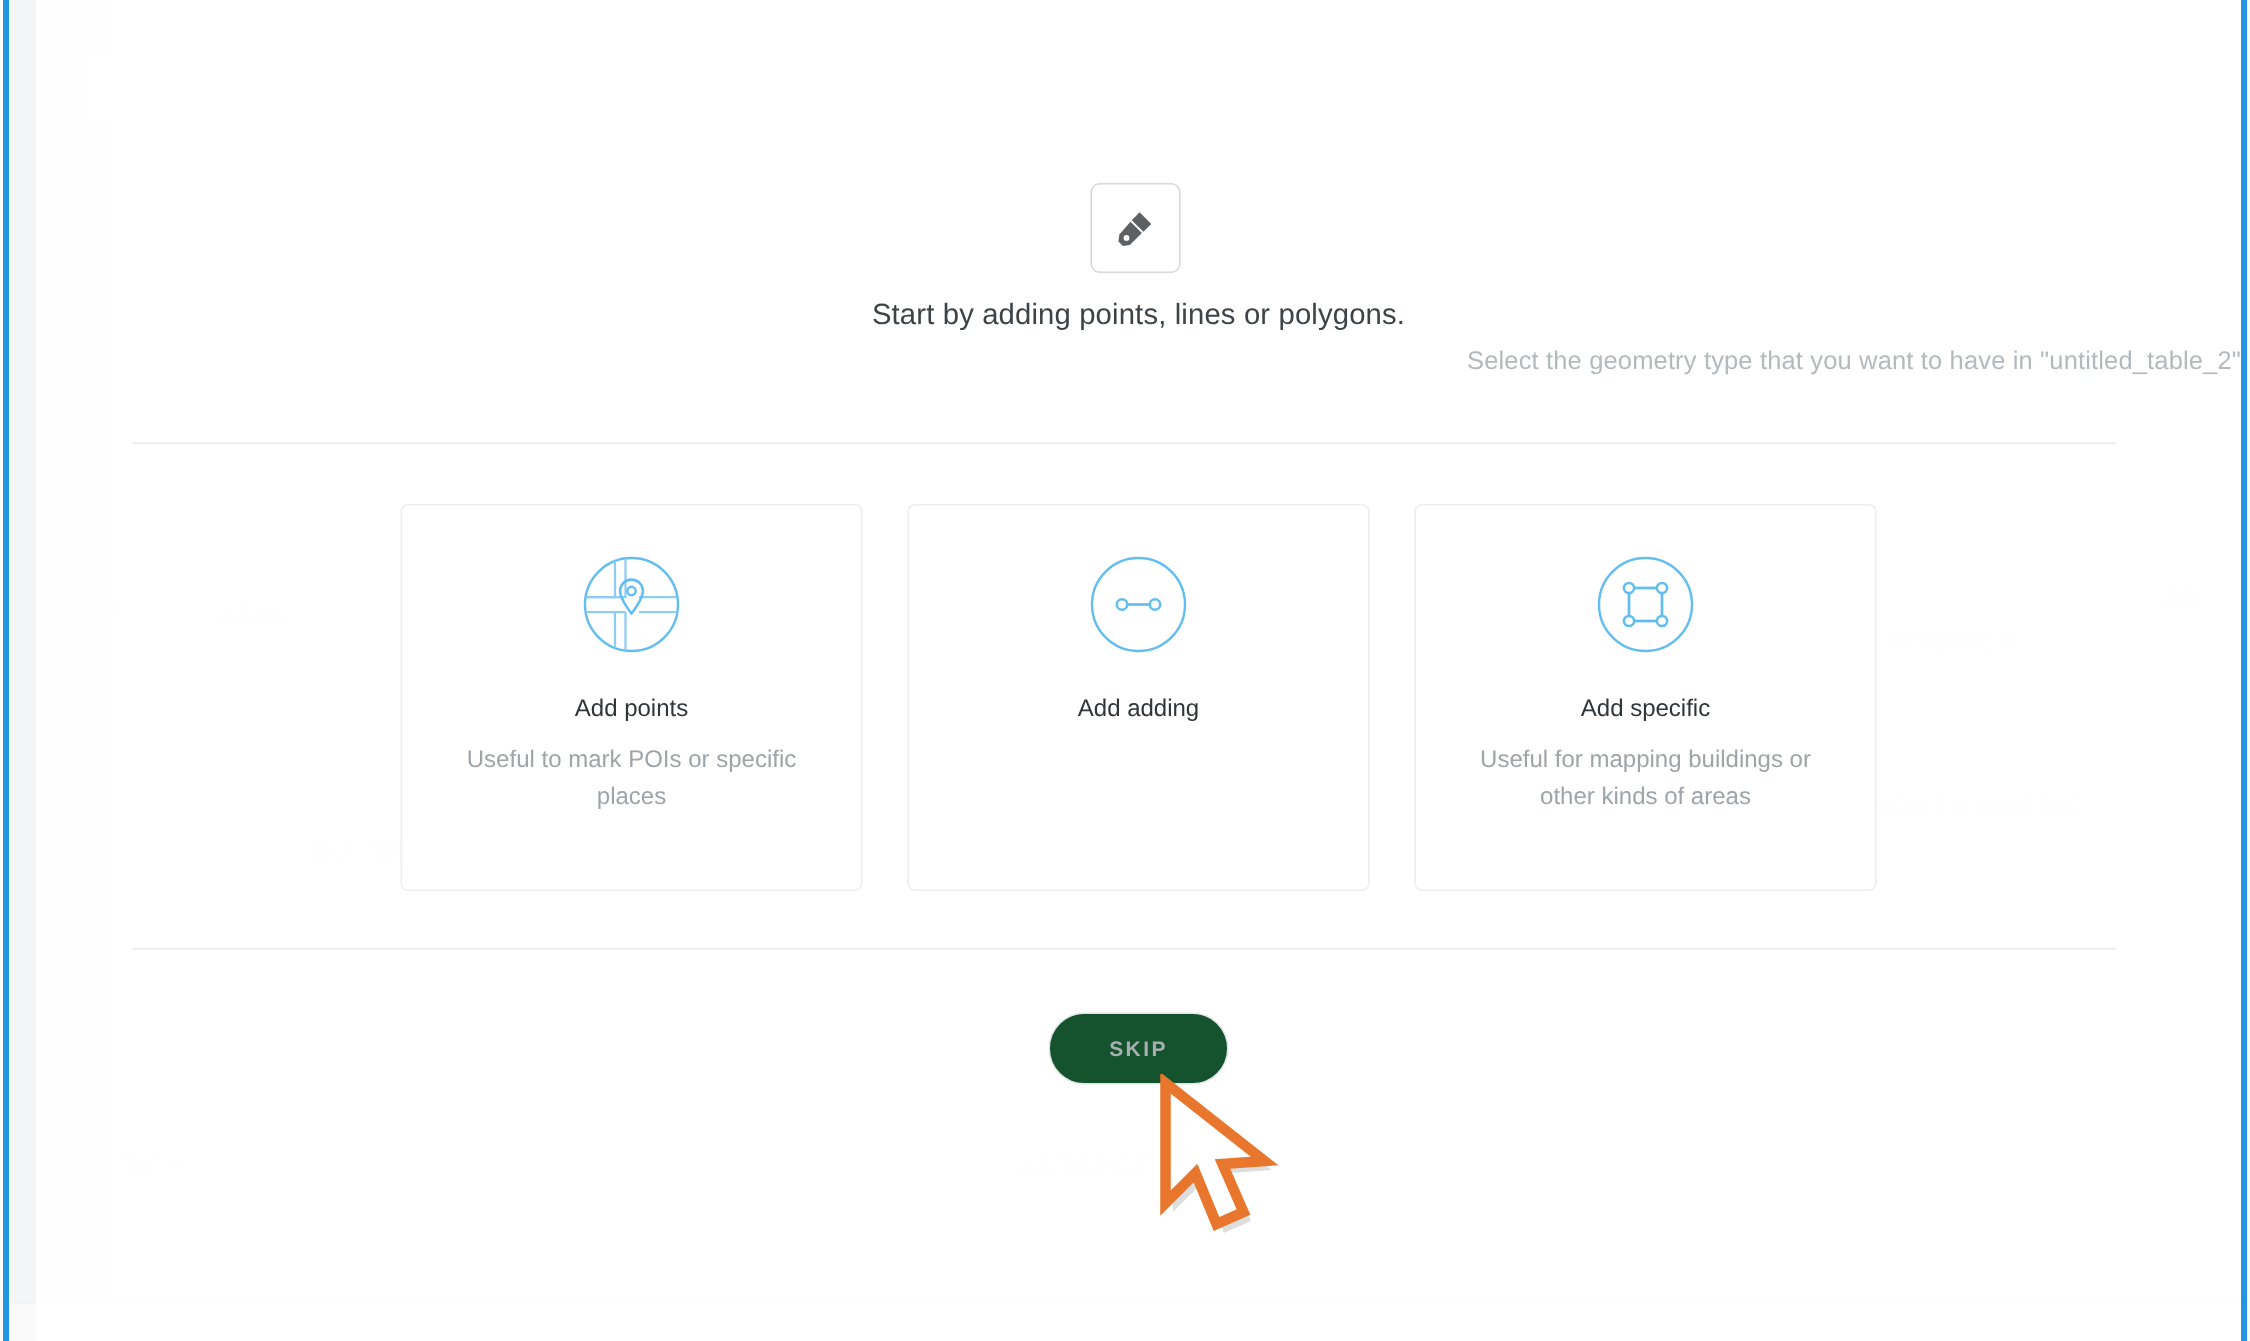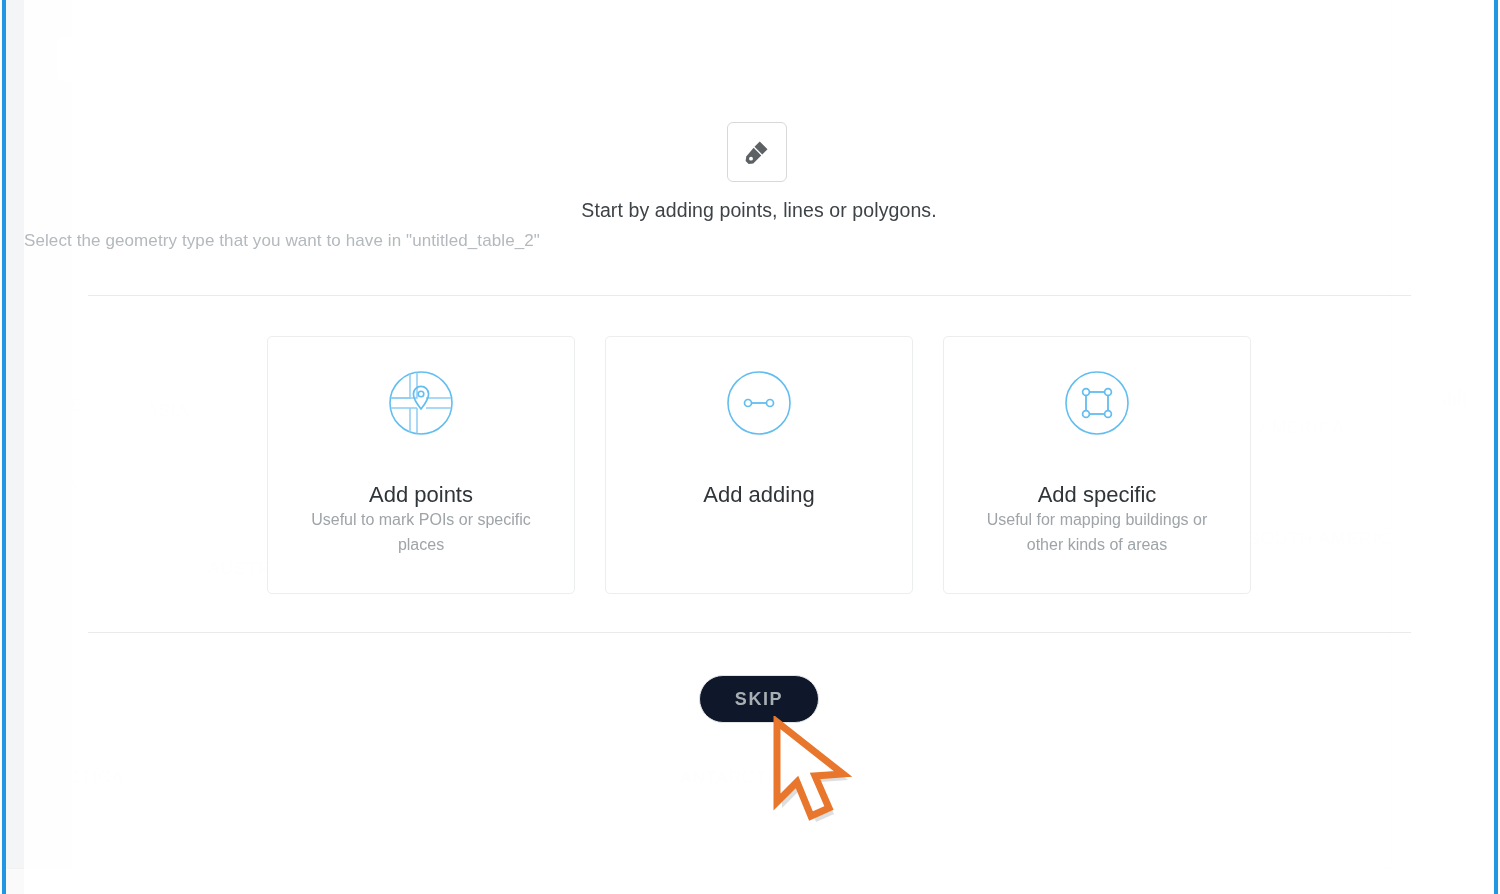--- a/index.html
+++ b/index.html
@@ -99,22 +99,22 @@
 
   .headline {
     position:absolute; top:199px; left:0; right:0;
     text-align:center;
     font-size:19.5px;
     color:#3d4346;
     font-weight:400;
     letter-spacing:.1px;
   }
   .subhead {
-    position:absolute; top:231px; left:0; right:0;
-    text-align:left;
+    position:absolute; top:231px; left:12px; right:0;
+    text-align:right;
     font-size:17px;
     color:#b4b9bd;
     letter-spacing:.1px;
   }
 
   .divider {
     position:absolute;
     left:64px; width:1323px; height:1px;
     background:#e9eaeb;
   }
@@ -134,44 +134,45 @@
     border-radius:5px;
     display:flex; flex-direction:column; align-items:center;
     padding-top:31px;
     cursor:pointer;
     transition:box-shadow .15s, border-color .15s;
   }
 
   .geom-icon { width:70px; height:70px; }
 
   .geom-title {
-    margin-top:44px;
-    font-size:22px;
+    margin-top:26px;
+    font-size:16px;
     color:#2f3538;
     font-weight:400;
   }
   .geom-desc {
+    margin-top:13px;
     width:244px;
     text-align:center;
     font-size:16px;
     line-height:1.55;
     color:#9ea4a8;
   }
 
   .skip-wrap {
     position:absolute; top:675px; left:0; right:0;
     display:flex; justify-content:center;
   }
   #skip-button {
     width:120px; height:48px;
     border:1px solid #e3e4e5;
     border-radius:24px;
-    background:#0f172a;
+    background:#14532d;
     color:#a9aeb2;
-    font-size:18px;
+    font-size:14px;
     font-weight:700;
     letter-spacing:1.6px;
     font-family:"Liberation Sans", sans-serif;
     cursor:pointer;
   }
 
   
   #mouse-cursor {
     position:absolute;
     left:770px; top:716px;

